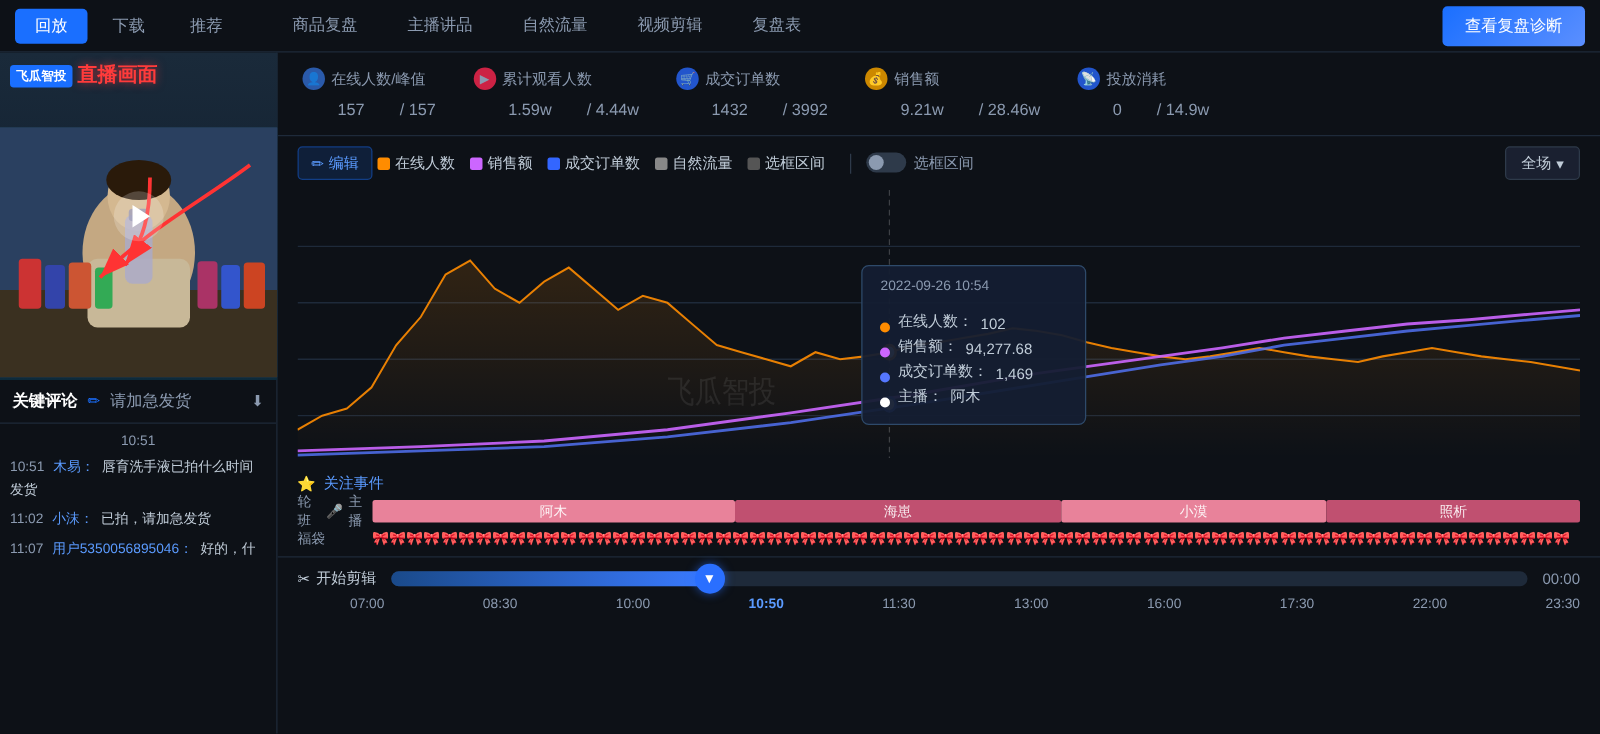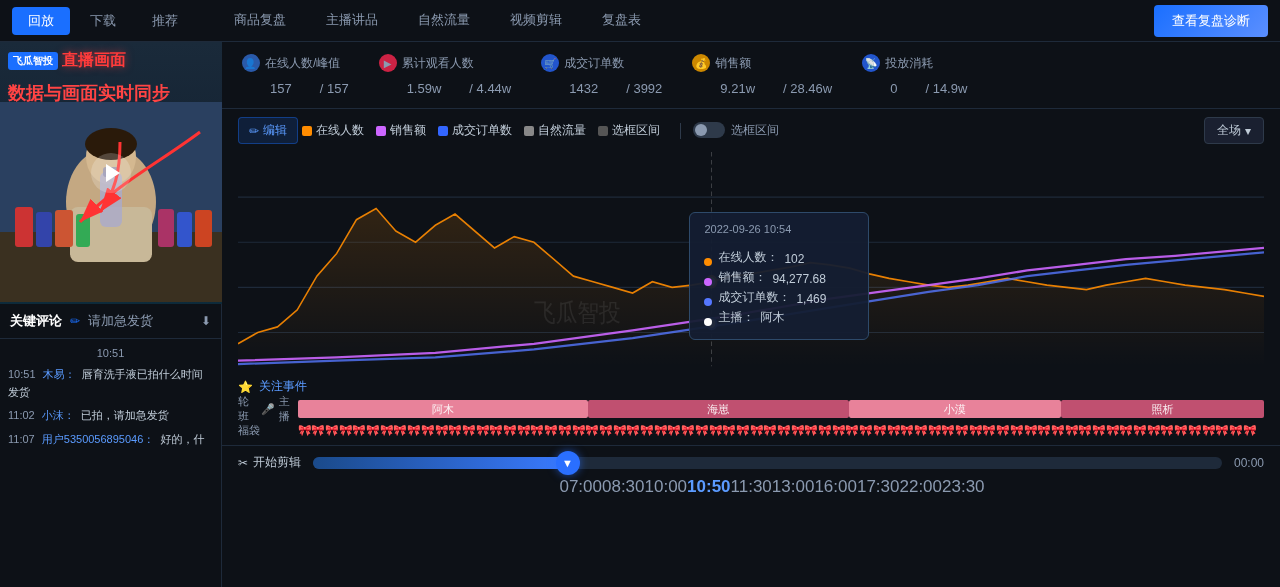--- a/index.html
+++ b/index.html
@@ -486,23 +486,23 @@
       border-radius: 50%;
       transform: translateX(-50%);
       left: 28%;
       display: flex;
       align-items: center;
       justify-content: center;
       box-shadow: 0 0 8px rgba(42,111,255,0.6);
     }
     .time-labels {
       display: flex;
-      justify-content: center;
-      color: #8b9ab0;
-      font-size: 17px;
+      justify-content: space-between;
+      color: #8b9ab0;
+      font-size: 11px;
       margin-top: 4px;
       position: relative;
       padding-left: 42px;
     }
     .time-label-active {
       color: #5b9bff;
       font-weight: bold;
     }
 
     
@@ -533,21 +533,20 @@
 </div>
 
 <div class="main-layout">
 
   <div class="left-panel">
     <div class="video-container">
       <div class="video-label">
         <div class="video-logo">飞瓜智投</div>
         <div class="live-text">直播画面</div>
       </div>
-      <div class="sync-text">数据与画面实时同步</div>
 
       <div class="arrow-overlay">
         <svg width="180" height="120" viewBox="0 0 180 120">
           <defs>
             <marker id="arrowhead" markerWidth="8" markerHeight="6" refX="8" refY="3" orient="auto">
               <polygon points="0 0, 8 3, 0 6" fill="#ff3333"></polygon>
             </marker>
           </defs>
           <path d="M 140 10 C 100 40, 60 60, 20 100" stroke="#ff3333" stroke-width="3" fill="none" marker-end="url(#arrowhead)"></path>
           <path d="M 60 20 C 60 50, 55 70, 40 90" stroke="#ff3333" stroke-width="3" fill="none" marker-end="url(#arrowhead)"></path>

